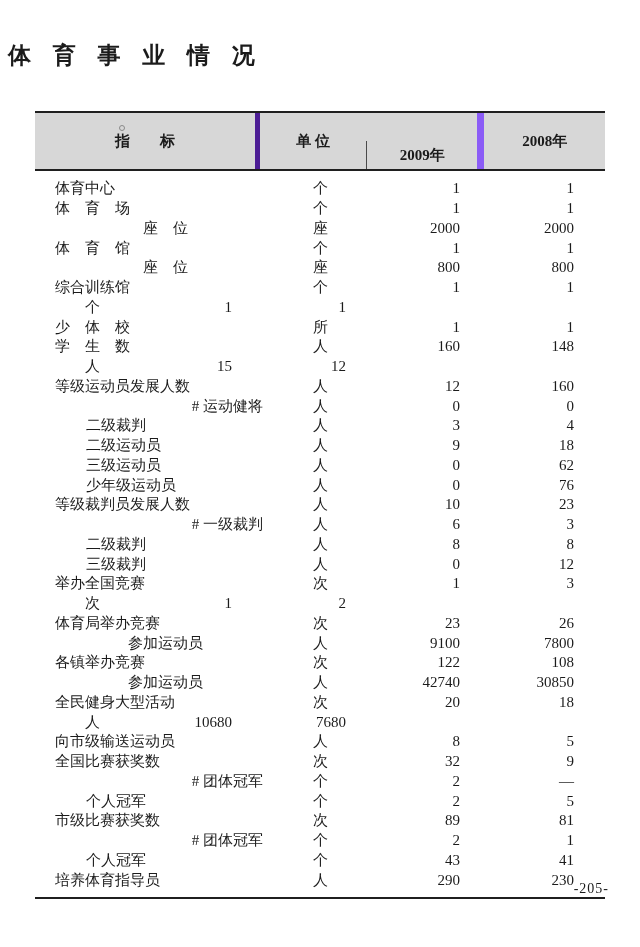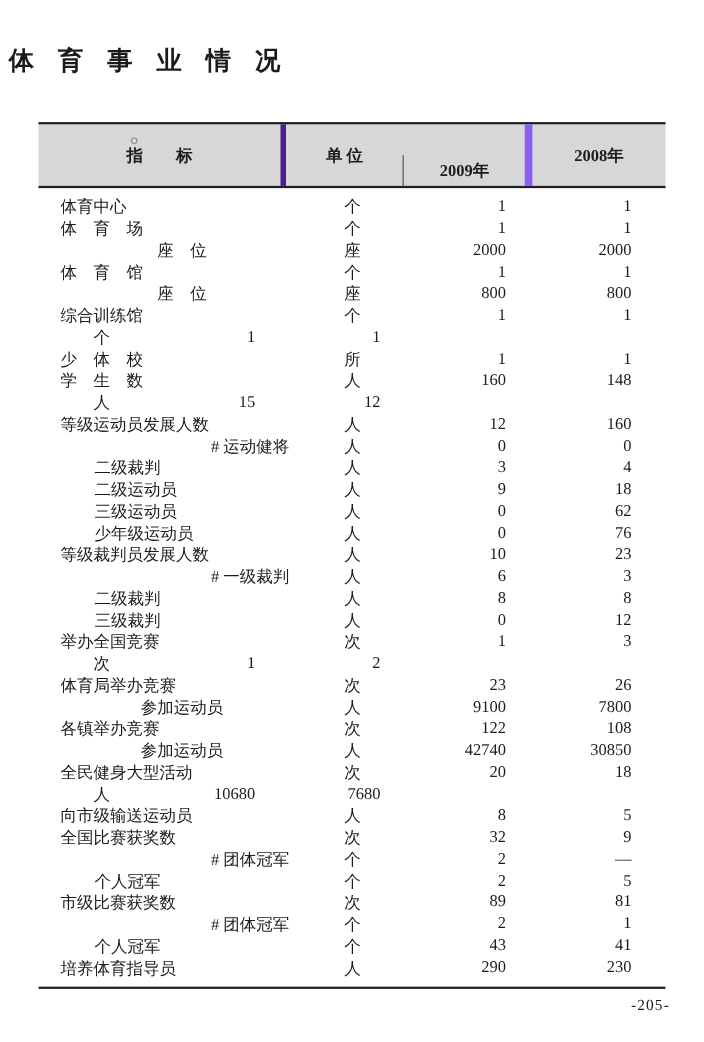--- a/index.html
+++ b/index.html
@@ -88,21 +88,21 @@
   .c-ind  { width: 228px; padding-left: 20px; }
   .indent-1 .c-ind { padding-left: 33px; text-align: center; }
   .indent-h .c-ind { padding-left: 37px; text-align: right; }
   .indent-2 .c-ind { padding-left: 51px; }
   .c-unit { width: 115px; text-align: center; }
   .c-val  { text-align: right; }
   .v2009  { width: 115px; padding-right: 33px; }
   .v2008  { width: 112px; padding-right: 31px; }
   .page-number {
     position: absolute;
-    top: 907px;
+    top: 881px;
     right: 31px;
     font-size: 14px;
     letter-spacing: 1px;
   }
 </style>
 </head>
 <body>
 
 <div class="page-title">体 育 事 业 情 况</div>
 

